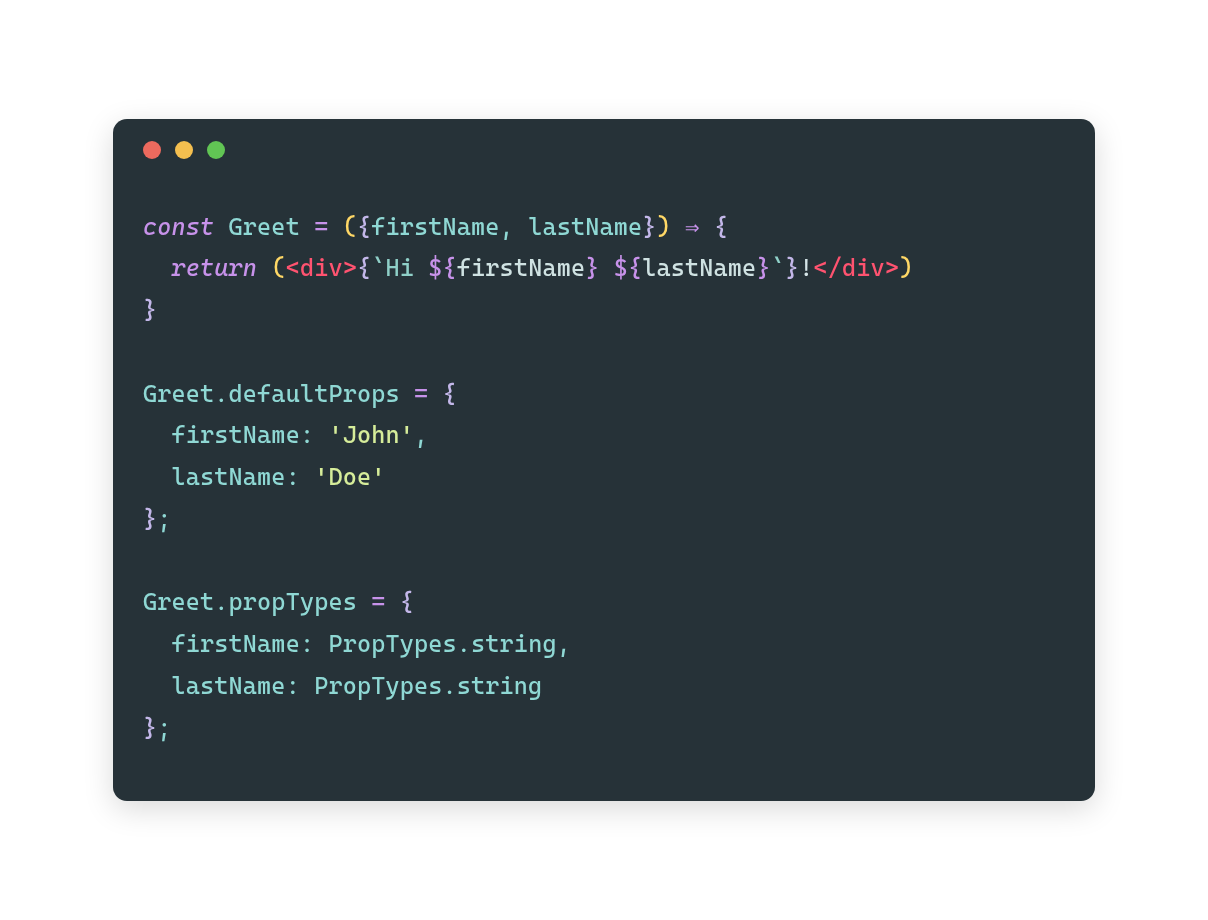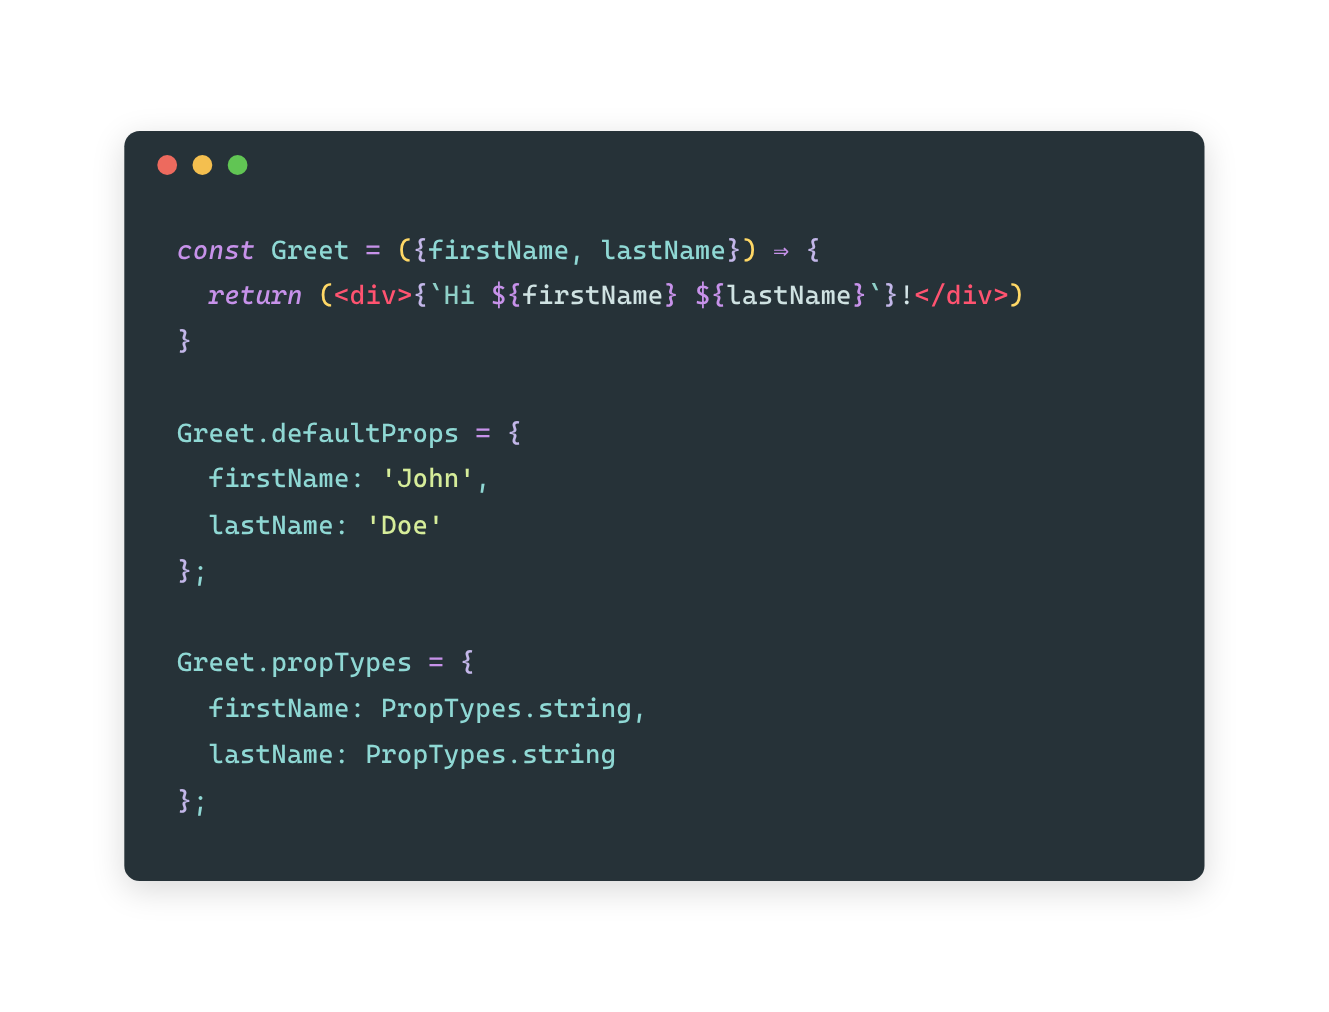--- a/index.html
+++ b/index.html
@@ -45,21 +45,20 @@
     .dot-green { background: #61c554; }
 
     .code-block {
       padding: 48px 30px 52px 30px;
       font-size: 24px;
       line-height: 1.74;
       white-space: pre;
       color: #cfe2e2;
       font-family: ui-monospace, "SF Mono", "Cascadia Mono", "Fira Code", Menlo, Consolas, monospace;
       letter-spacing: 0.2px;
-      margin-left: 18px;
     }
 
     .tok-keyword   { color: #c792ea; font-style: italic; }
     .tok-ident     { color: #8fd8d4; }
     .tok-prop      { color: #8fd8d4; }
     .tok-punc      { color: #8fd8d4; }
     .tok-operator  { color: #c792ea; }
     .tok-white     { color: #d5e5e8; }
     .tok-paren     { color: #ffd866; }
     .tok-brace     { color: #c3b7e9; }

